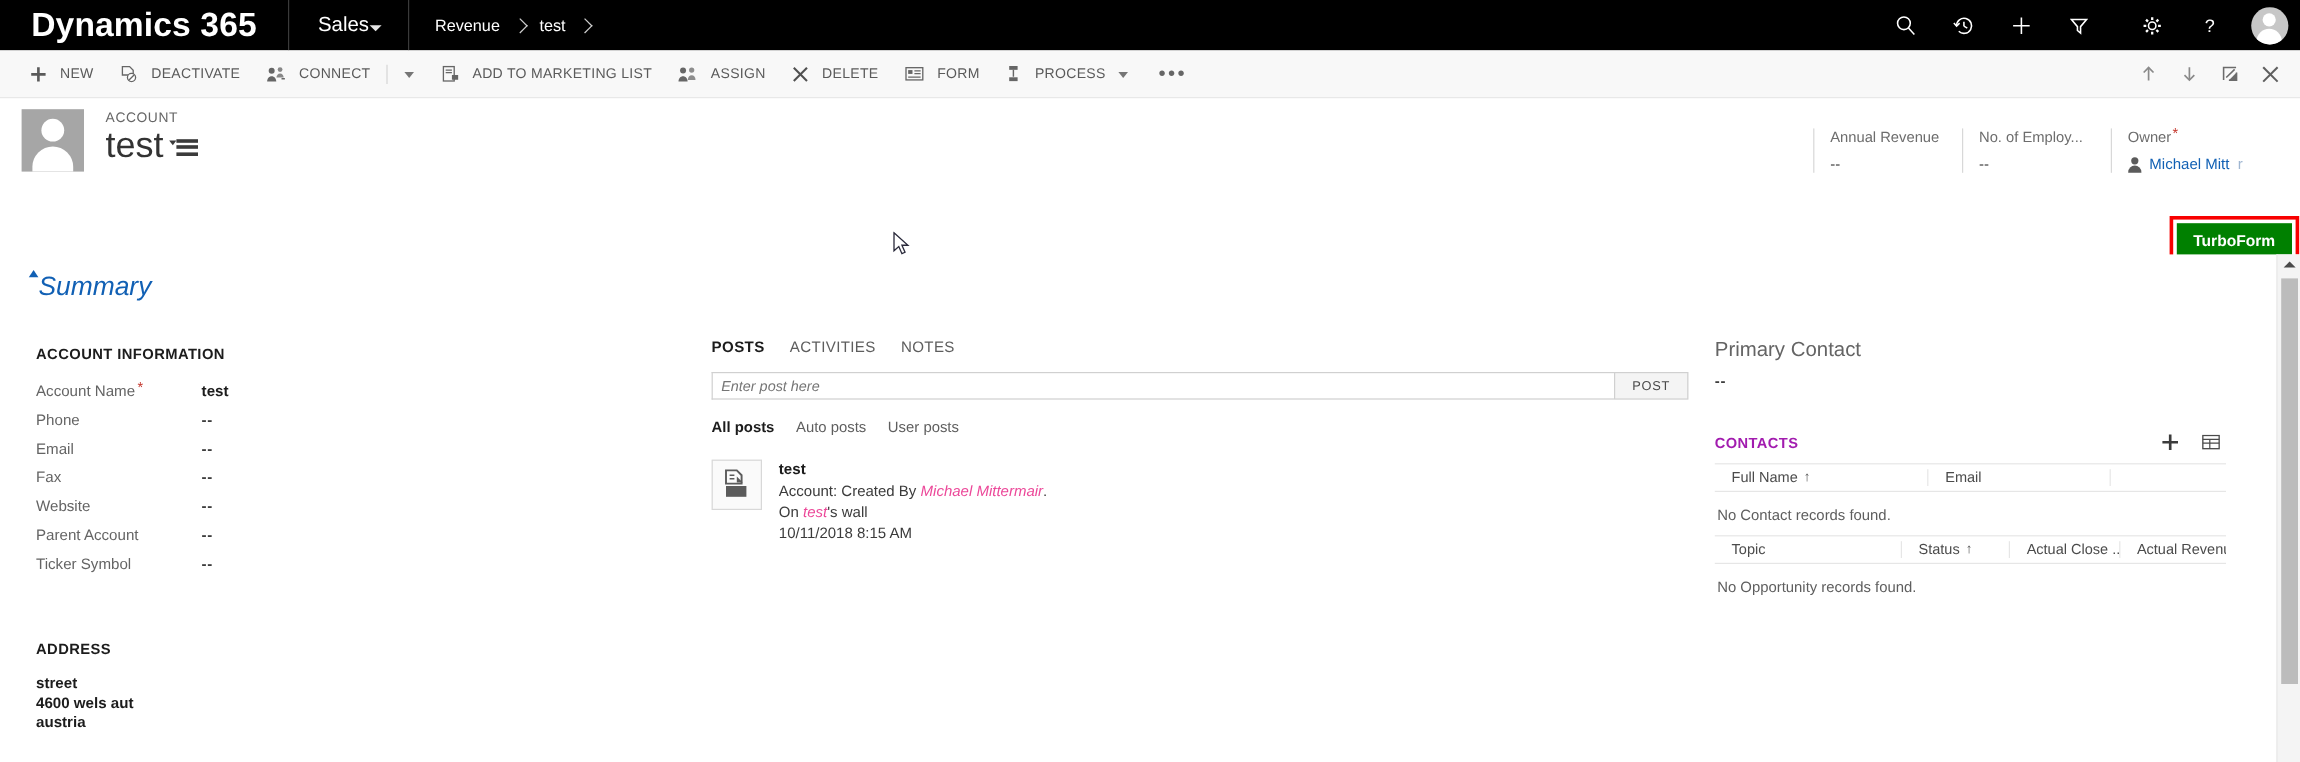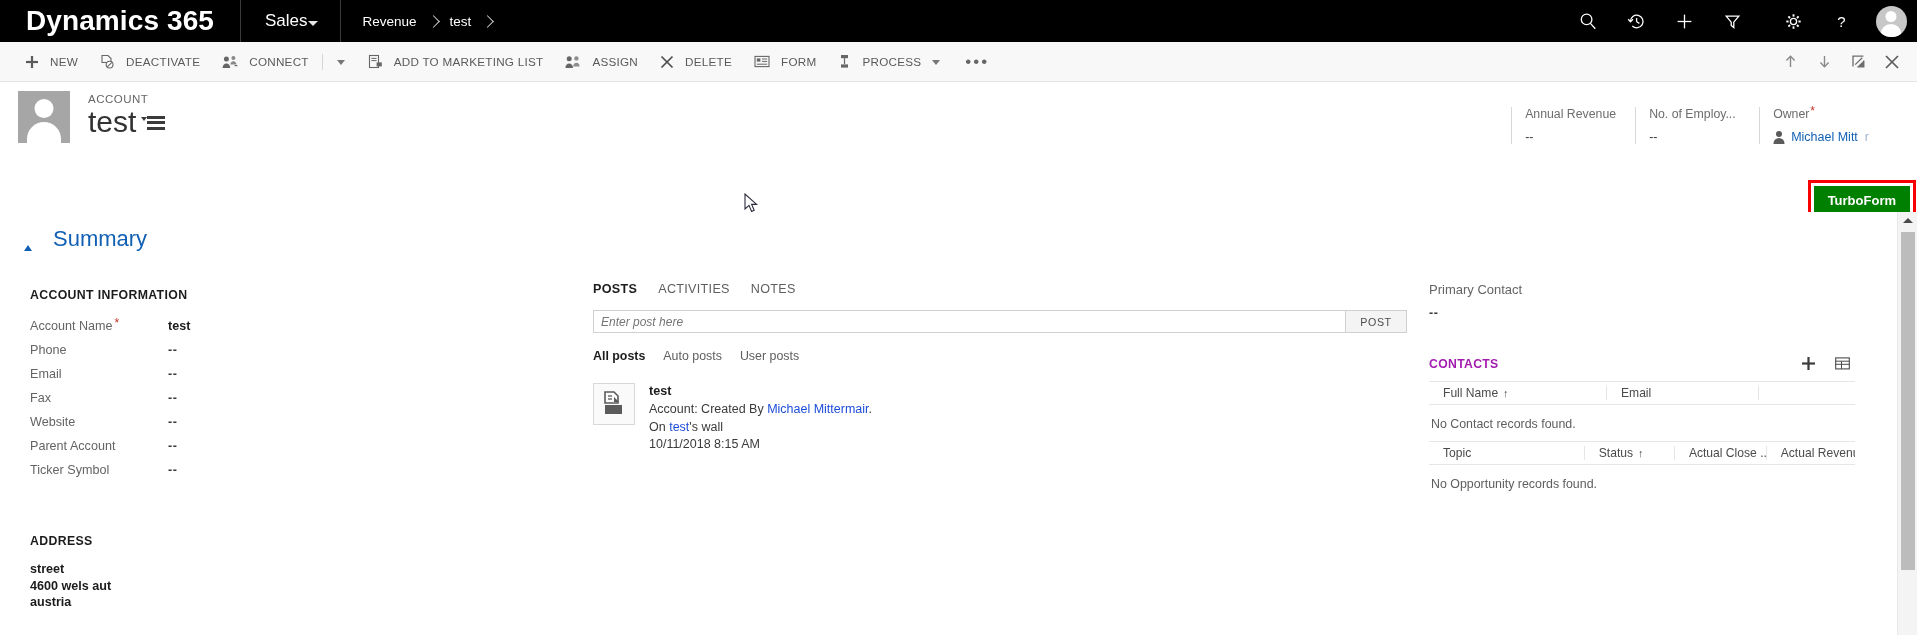--- a/index.html
+++ b/index.html
@@ -184,21 +184,21 @@
   }
 
   
   .formbody {
     position: absolute; left: 0; right: 0; top: 212px; bottom: 0;
     background: #ffffff; overflow: hidden;
   }
   .sec-title {
     margin: 14px 0 0 24px;
     font-size: 22px; font-weight: 300; color: #1160b4;
-    display: flex; align-items: flex-end; gap: 21px; cursor: pointer;
+    display: flex; align-items: flex-start; gap: 0; cursor: pointer; font-style: italic;
   }
   .sec-title .tri {
     width:0;height:0;
     border-left:4.5px solid transparent;border-right:4.5px solid transparent;
     border-bottom:6px solid #1160b4;
     position: relative; top: -1px;
   }
 
   .cols { display: flex; align-items: flex-start; }
 
@@ -237,25 +237,25 @@
   .filt { font-size: 12.4px; color: #5e5e5e; cursor: pointer; }
   .filt.active { color: #1c1c1c; font-weight: 700; }
   .post-item { display: flex; gap: 14px; margin: 20px 0 0 8px; }
   .post-thumb {
     width: 42px; height: 42px; border: 1px solid #d8d8d8; background: #fafafa;
     flex: 0 0 auto; position: relative;
   }
   .post-lines { padding-top: 1px; }
   .post-title { font-size: 12.6px; font-weight: 700; color: #1c1c1c; margin-bottom: 3px; }
   .post-line { font-size: 12.5px; color: #3b3b3b; line-height: 17.5px; }
-  .post-line a { color: #1d4ed8; text-decoration: none; cursor: pointer; }
+  .post-line a { color: #ec4899; text-decoration: none; cursor: pointer; font-style: italic; }
 
   
   .colR { width: 440px; padding: 30px 0 0 14px; flex: 0 0 auto; }
-  .pc-label { font-size: 13px; color: #646464; margin-bottom: 9px; }
+  .pc-label { font-size: 17px; color: #646464; margin-bottom: 9px; }
   .pc-val { font-size: 12.5px; color: #3d3d3d; font-weight: 700; letter-spacing: .5px; }
   .sub-hdr {
     display: flex; align-items: center; margin-top: 36px;
   }
   .sub-hdr .t {
     font-size: 12.2px; font-weight: 700; color: #a21caf; letter-spacing: .35px; flex: 1 1 auto;
   }
   .sub-btn { width: 26px; display: flex; align-items: center; justify-content: center; cursor: pointer; color: #3b3b3b; }
   .grid { margin-top: 10px; }
   .grid-head {

